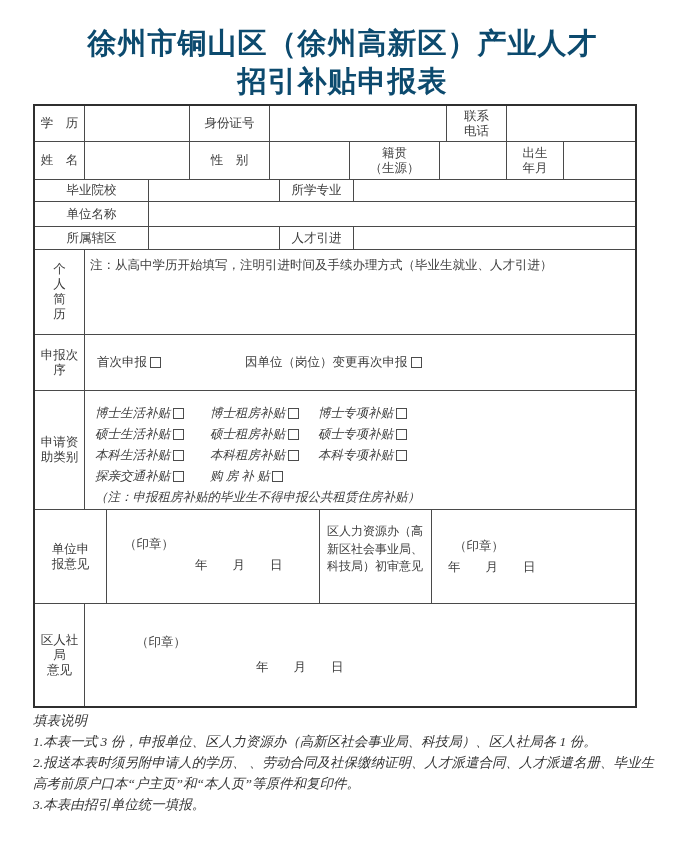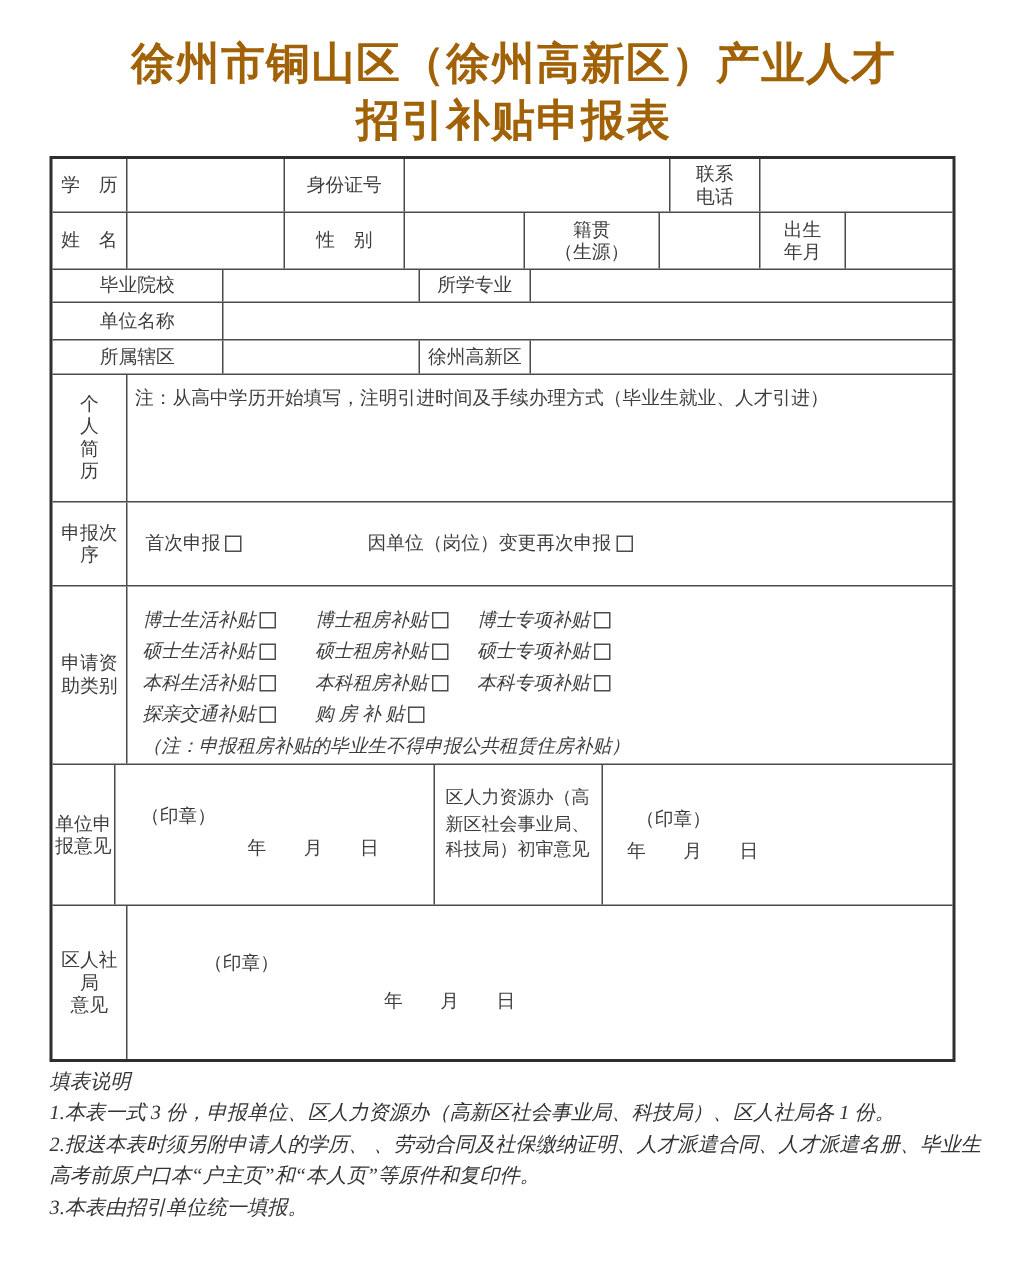--- a/index.html
+++ b/index.html
@@ -1,39 +1,39 @@
 <!DOCTYPE html>
 <html><head>
 <meta charset="utf-8">
 <style>
   html,body{margin:0;padding:0;background:#fff;}
   .page{position:relative;width:685px;height:856px;background:#ffffff;color:#3d3d3d;
         font-family:"Liberation Serif", serif;overflow:hidden;}
   .title{margin:24px 10px 0;text-align:center;font-size:29px;line-height:38px;
-         font-weight:bold;color:#a16207;font-family:"Liberation Sans", sans-serif;letter-spacing:1px;}
+         font-weight:bold;color:#0c4a6e;font-family:"Liberation Sans", sans-serif;letter-spacing:1px;}
   .form-table{margin:4px 0 0 33px;width:604px;border:2px solid #2f2f2f;box-sizing:border-box;
               font-size:12.5px;line-height:15px;}
   .row{display:flex;border-bottom:1px solid #4a4a4a;box-sizing:border-box;}
   .row:last-child{border-bottom:none;gap:47px;}
   .c{flex:0 0 auto;box-sizing:border-box;border-right:1px solid #4a4a4a;overflow:hidden;}
   .c:last-child{border-right:none;}
   .lbl{display:flex;flex-direction:column;align-items:center;justify-content:center;text-align:center;}
   .lbl span{display:block;}
   
   .r1{height:38px}.r2{height:36px}.r3{height:22px}.r4{height:25px}.r5{height:23px}
   .r6{height:40px}.r7{height:85px}.r8{height:56px}.r9{height:119px}.r10{height:94px}.r11{height:102px}
   
   .r1 .w1{width:50px}.r1 .w2{width:105px}.r1 .w3{width:80px}.r1 .w4{width:80px}
   .r1 .w5{width:90px}.r1 .w6{width:67px}.r1 .w7{width:57px}.r1 .w8{width:71px}
   .r2 .w1{width:50px}.r2 .w2{width:105px}.r2 .w3{width:80px}.r2 .w4{width:177px}
   .r2 .w5{width:60px}.r2 .w6{width:128px}
   .rA .w1{width:114px}.rA .w2{width:131px}.rA .w3{width:74px}.rA .w4{width:281px}
   .r4 .w1{width:114px}.r4 .w2{width:486px}
   .rB .w1{width:50px}.rB .w2{width:550px}
-  .r10 .w1{width:42px}.r10 .w2{width:213px}.r10 .w3{width:112px}.r10 .w4{width:225px}
+  .r10 .w1{width:72px}.r10 .w2{width:213px}.r10 .w3{width:112px}.r10 .w4{width:225px}
   .resume-note{padding:7px 10px 0 5px;line-height:17px;}
   .seq-content{display:flex;align-items:center;padding-left:12px;}
   .seq-gap{margin-left:84px;}
   .sub-content{padding:12px 0 0 10px;line-height:21px;font-style:italic;}
   .sub-line{display:flex;}
   .scol1{width:115px}.scol2{width:108px}
   .sitem{display:inline-flex;align-items:center;white-space:pre;}
   .chk{display:inline-block;width:9px;height:9px;border:1px solid #4c4c4c;margin-left:3px;flex:0 0 auto;}
   .op1{padding:26px 0 0 17px;line-height:17px;}
   .op1 .date{margin-left:71px;margin-top:4px;}
@@ -112,21 +112,21 @@
         </div>
       <div class="c w2"></div>
     </div>
 
     <div class="row r5 rA">
       <div class="c w1 lbl">
           <span>所属辖区</span>
         </div>
       <div class="c w2"></div>
       <div class="c w3 lbl">
-          <span>徐州高新区</span>
+          <span>人才引进</span>
         </div>
       <div class="c w4"></div>
     </div>
 
 
     <div class="row r7 rB">
       <div class="c w1 lbl">
         <span>个</span>
           <span>人</span>
         <span>简</span>

